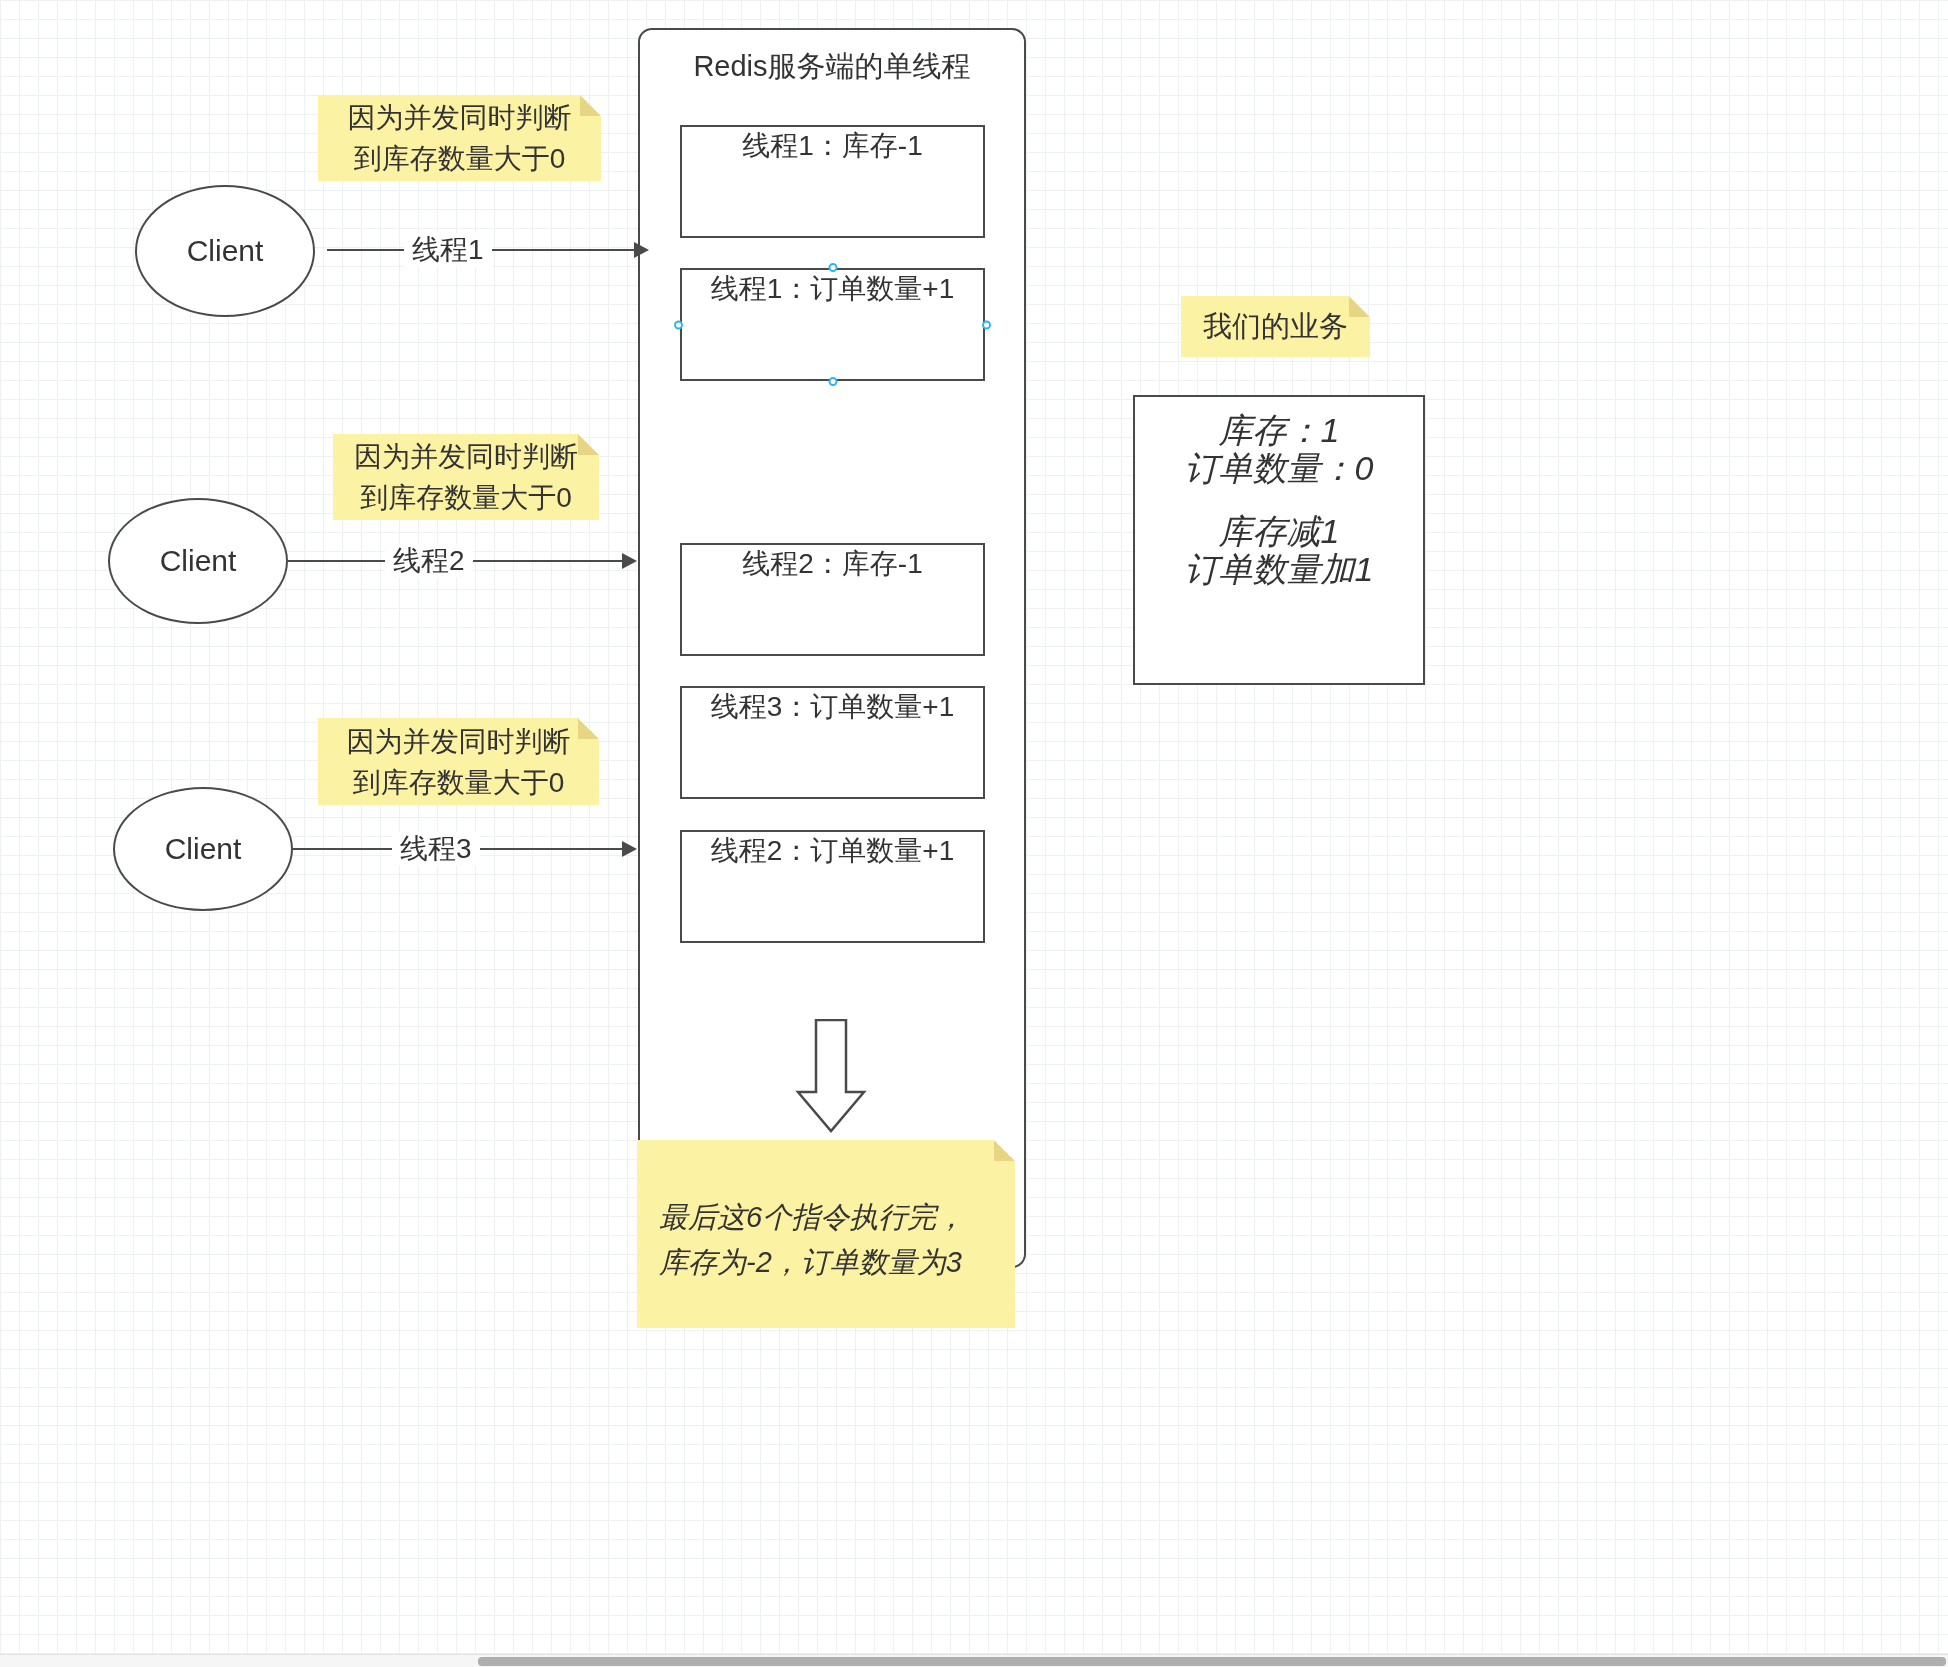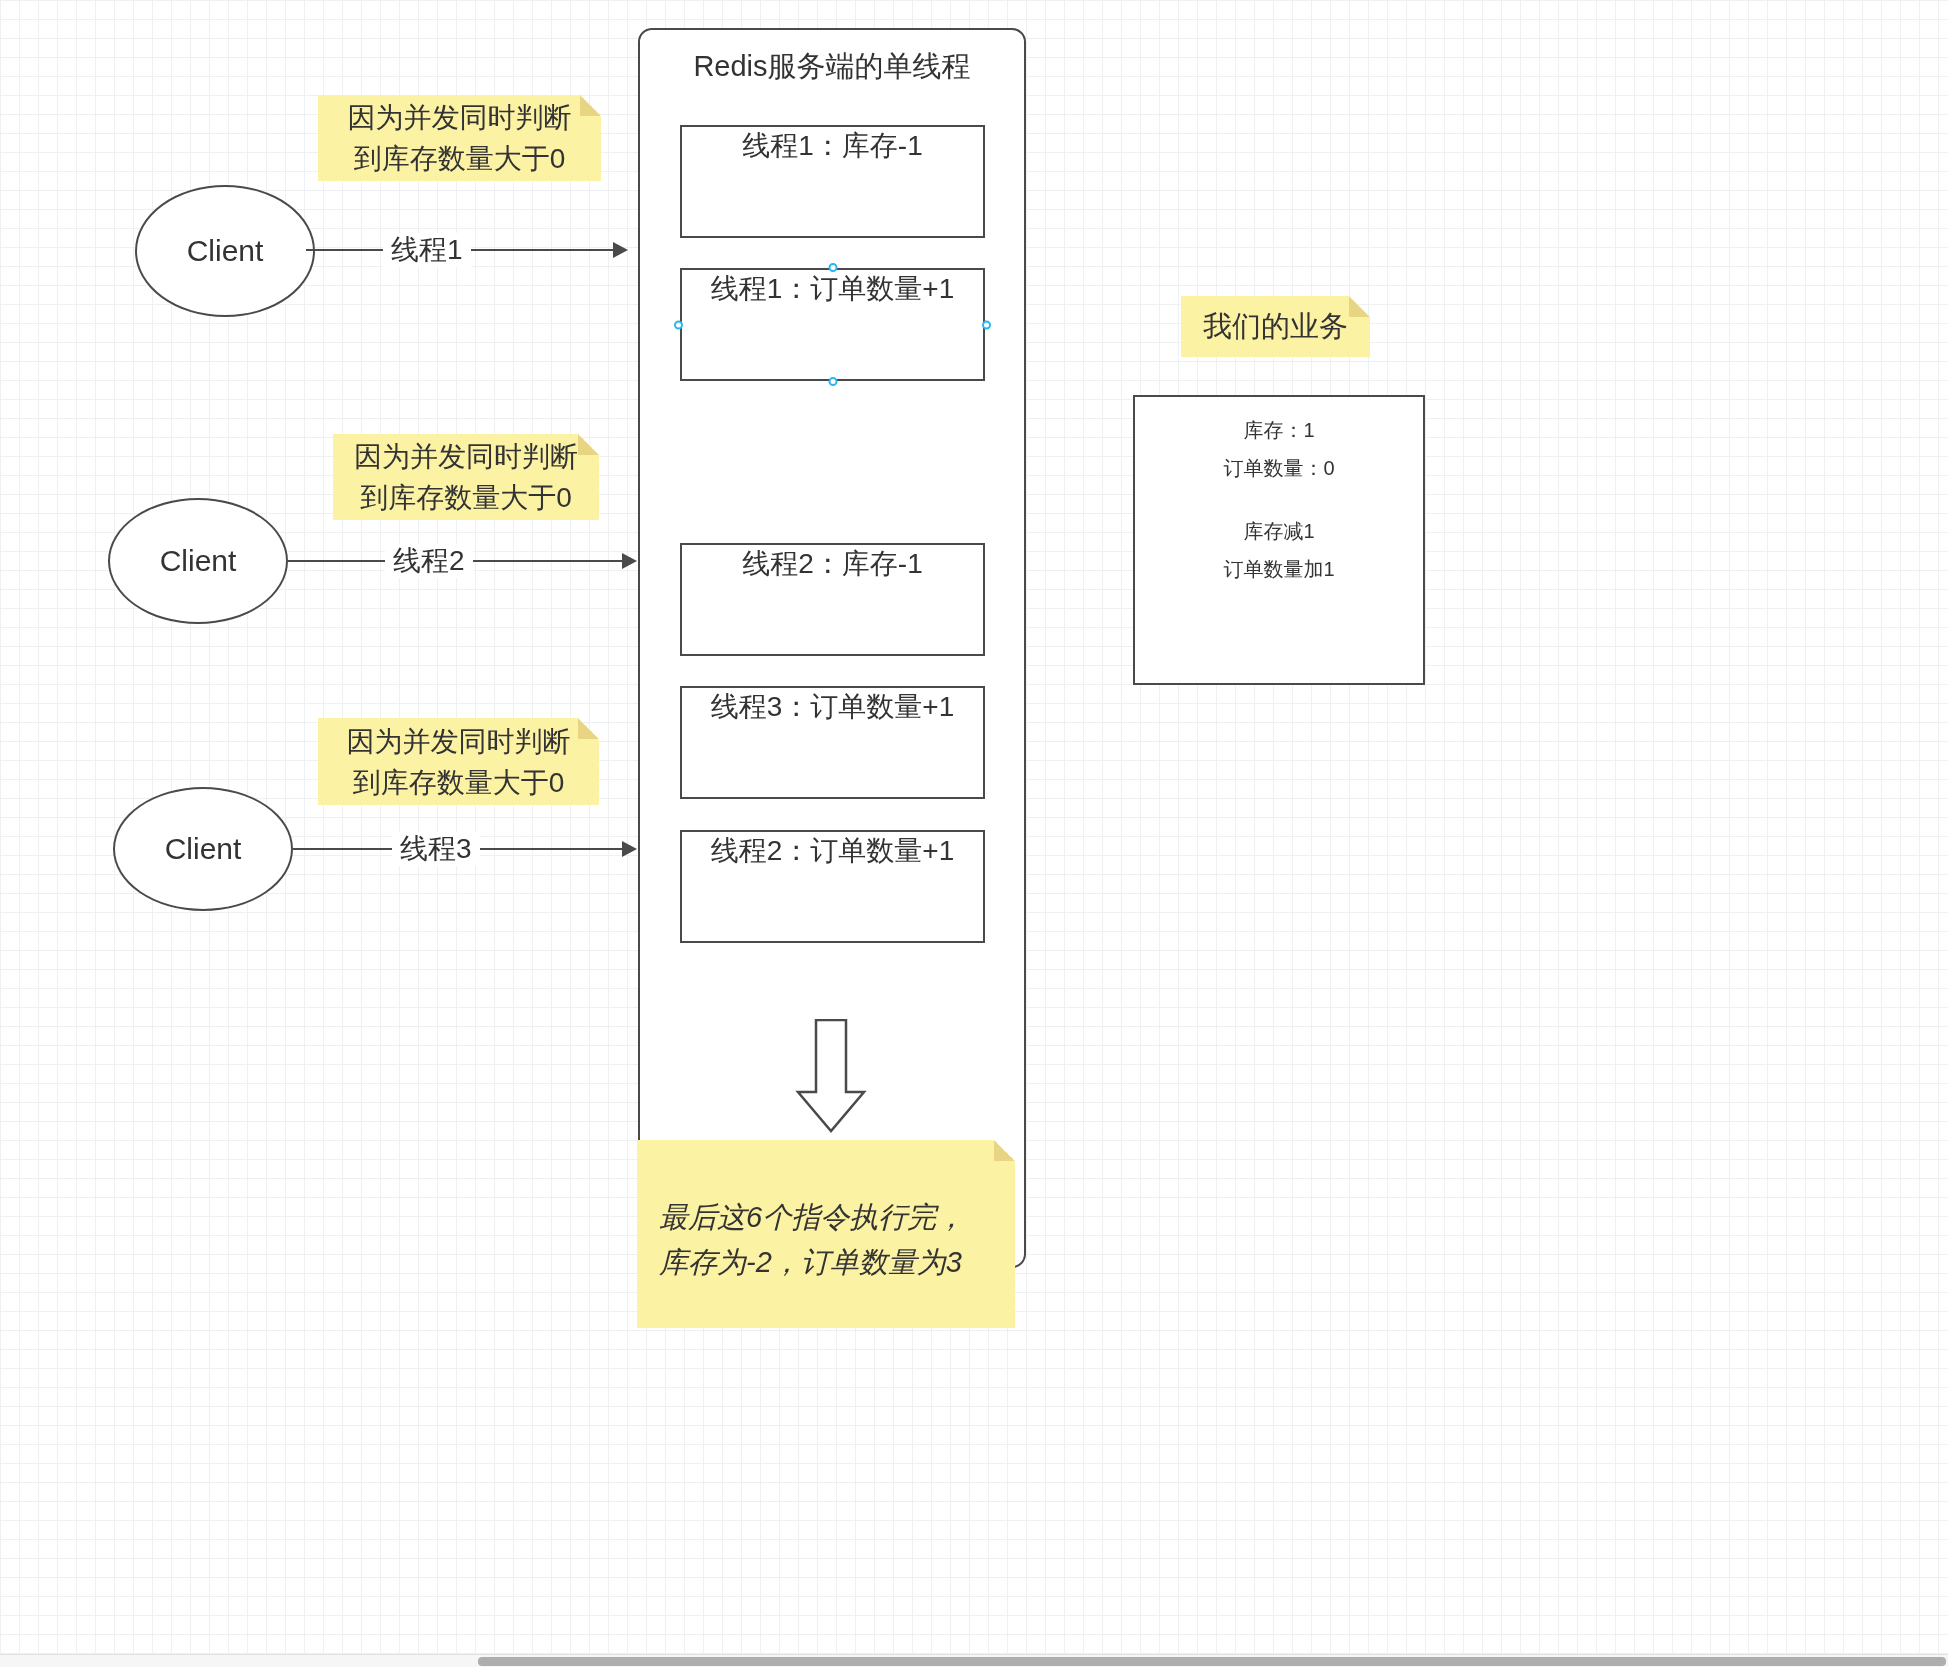--- a/index.html
+++ b/index.html
@@ -92,21 +92,21 @@
   .note-3 { left:318px; top:718px; width:281px; height:87px; }
 
   
   .biz-note { left:1181px; top:296px; width:189px; height:61px; }
   .biz-note .note-text { font-size:29px;border-radius:17px; }
   .biz-box {
     left:1133px; top:395px; width:292px; height:290px;
     background:#ffffff; border:2px solid #4a4a4a;
     text-align:center; padding-top:14px;
   }
-  .biz-line { font-size:20px; line-height:38px; }
+  .biz-line { font-size:34px; line-height:38px;font-style:italic; }
   .biz-gap  { margin-top:25px; }
 
   
   .down-arrow-wrap { left:791px; top:1019px; width:80px; height:116px; }
   .result-note {
     left:637px; top:1140px; width:378px; height:188px;
   }
   .result-text {
     padding:55px 18px 0 22px; font-size:29px; line-height:45px; text-align:left;font-style:italic;
   }
@@ -157,21 +157,21 @@
 
   <div class="abs sticky note-1">
     <div class="note-text">
       <div>因为并发同时判断</div>
       <div>到库存数量大于0</div>
     </div>
   </div>
   <div class="abs client client-1">
     <span>Client</span>
   </div>
-  <div class="abs" style="left:306px; top:233px; width:322px; height:34px;">
+  <div class="abs" style="left:327px; top:233px; width:322px; height:34px;">
     <div class="edge-line abs" style="left:0; top:16px; width:308px;"></div>
     <div class="edge-head abs" style="left:307px; top:9px;"></div>
     <div class="edge-label abs" style="left:77px; top:0;">线程1</div>
   </div>
 
   <div class="abs sticky note-2">
     <div class="note-text">
       <div>因为并发同时判断</div>
       <div>到库存数量大于0</div>
     </div>

